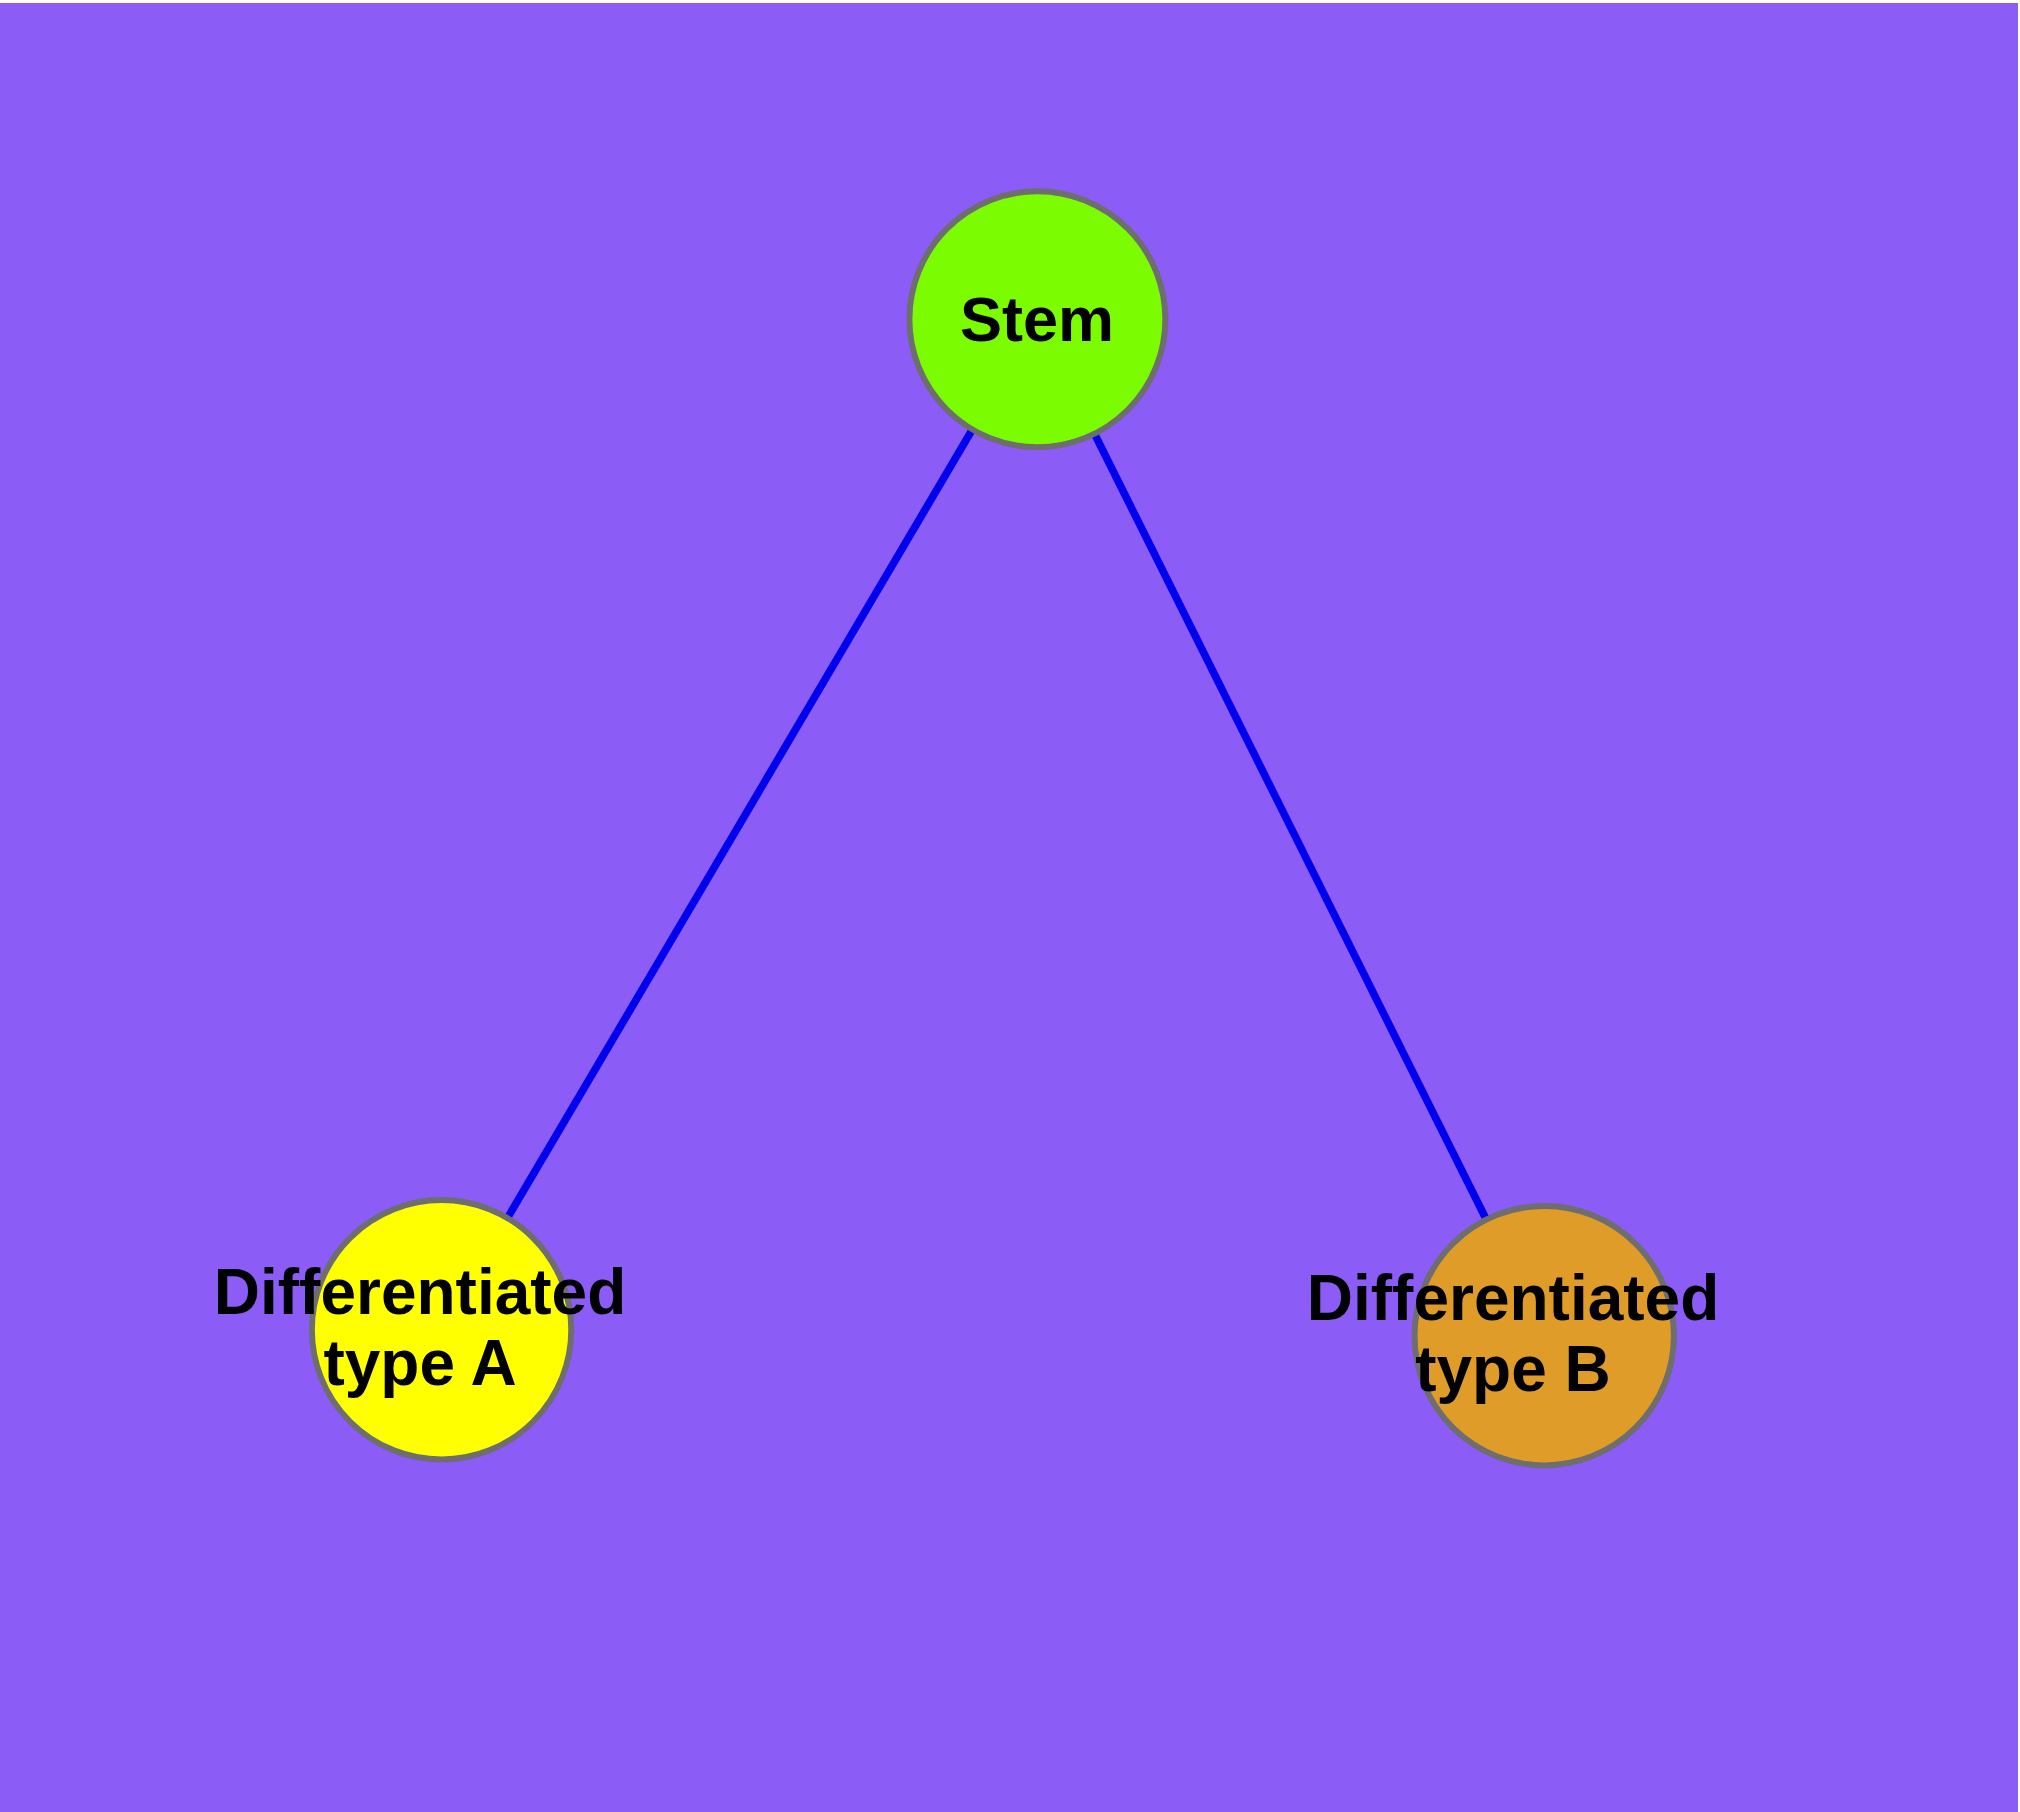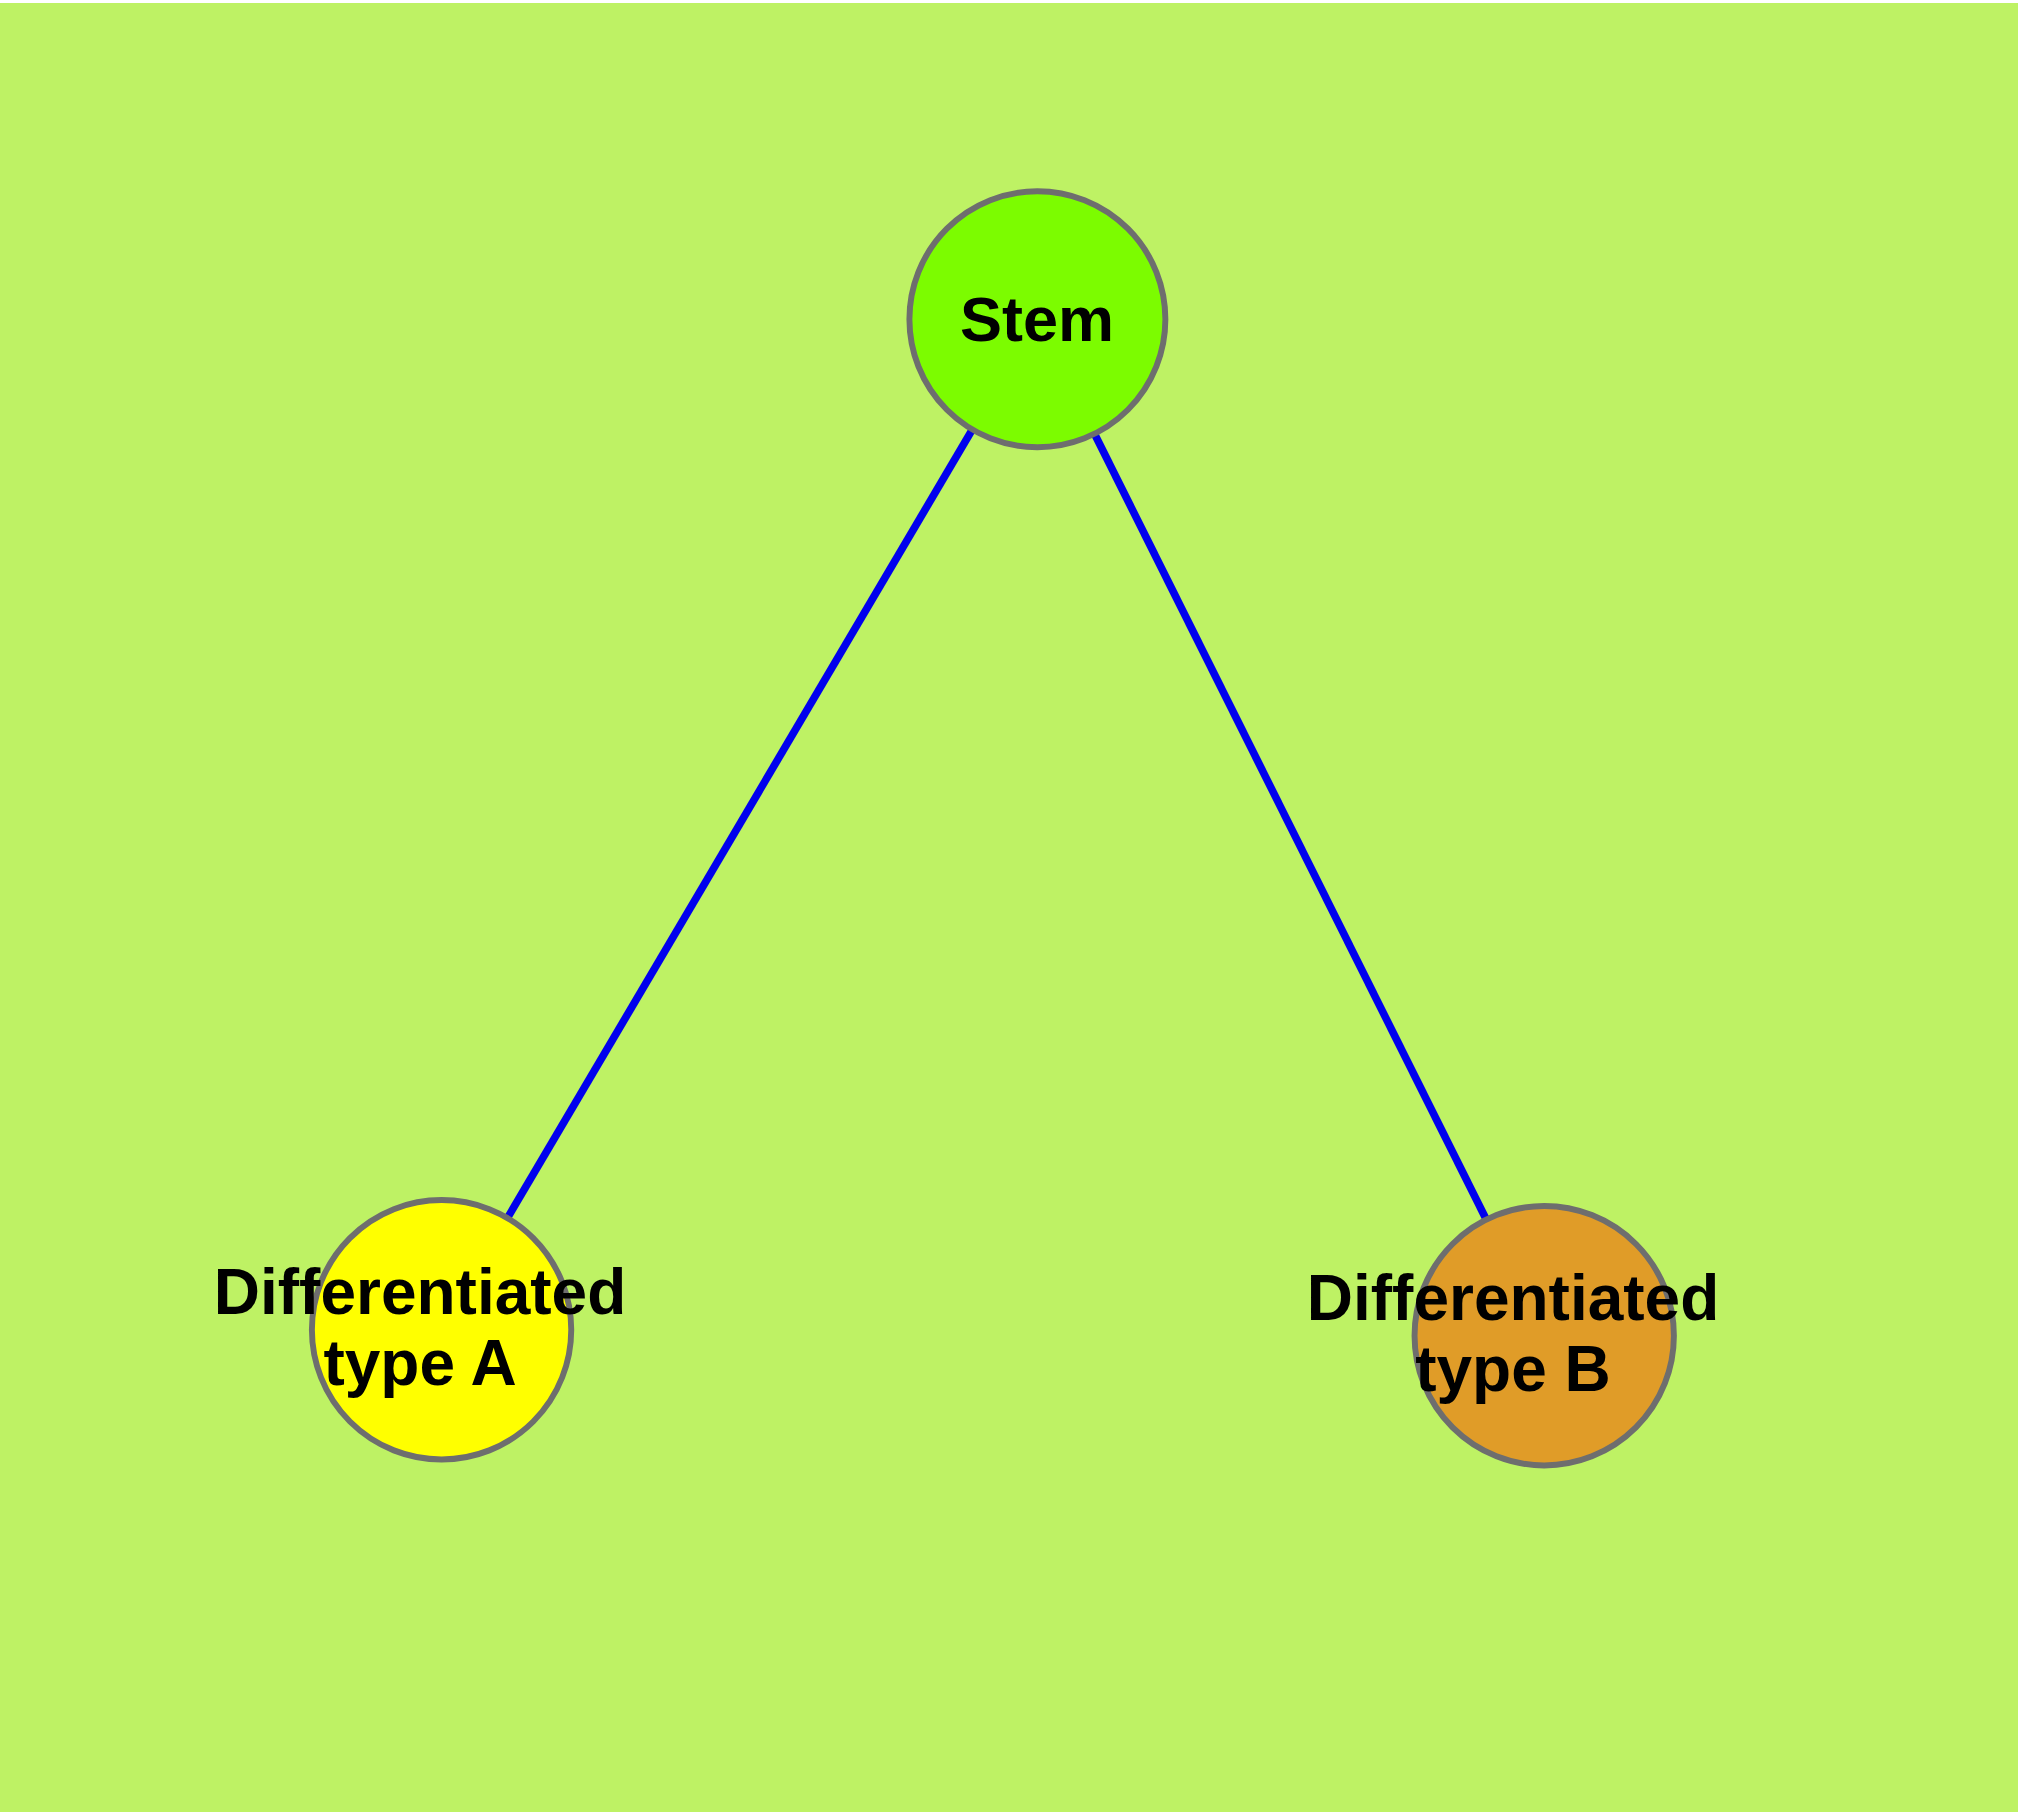--- a/index.html
+++ b/index.html
@@ -44,21 +44,21 @@
     user-select: none;
   }
   #label-stem      { font-size: 63px; letter-spacing: 0px; }
   #label-diff-a    { font-size: 64px; }
   #label-diff-b    { font-size: 64px; }
 </style>
 </head>
 <body>
 
 <div id="canvas" style="width: 2021px; height: 1812px; background: rgb(255, 255, 255);">
-  <div id="plot-area" style="background: #bef264;">
+  <div id="plot-area" style="background: #8b5cf6;">
 
     <svg id="graph-svg" viewBox="0 0 2381 2135" preserveAspectRatio="none">
 
       <g id="edge-layer">
         <line x1="1224" y1="373" x2="521" y2="1565" stroke="#0000ee" stroke-width="9" stroke-linecap="butt"></line>
         <line x1="1224" y1="373" x2="1822" y2="1572" stroke="#0000ee" stroke-width="9" stroke-linecap="butt"></line>
       </g>
 
       <g id="node-layer">
         <circle cx="1224" cy="373" r="151" fill="#7cfc00" stroke="#6e6e6e" stroke-width="7"></circle>

